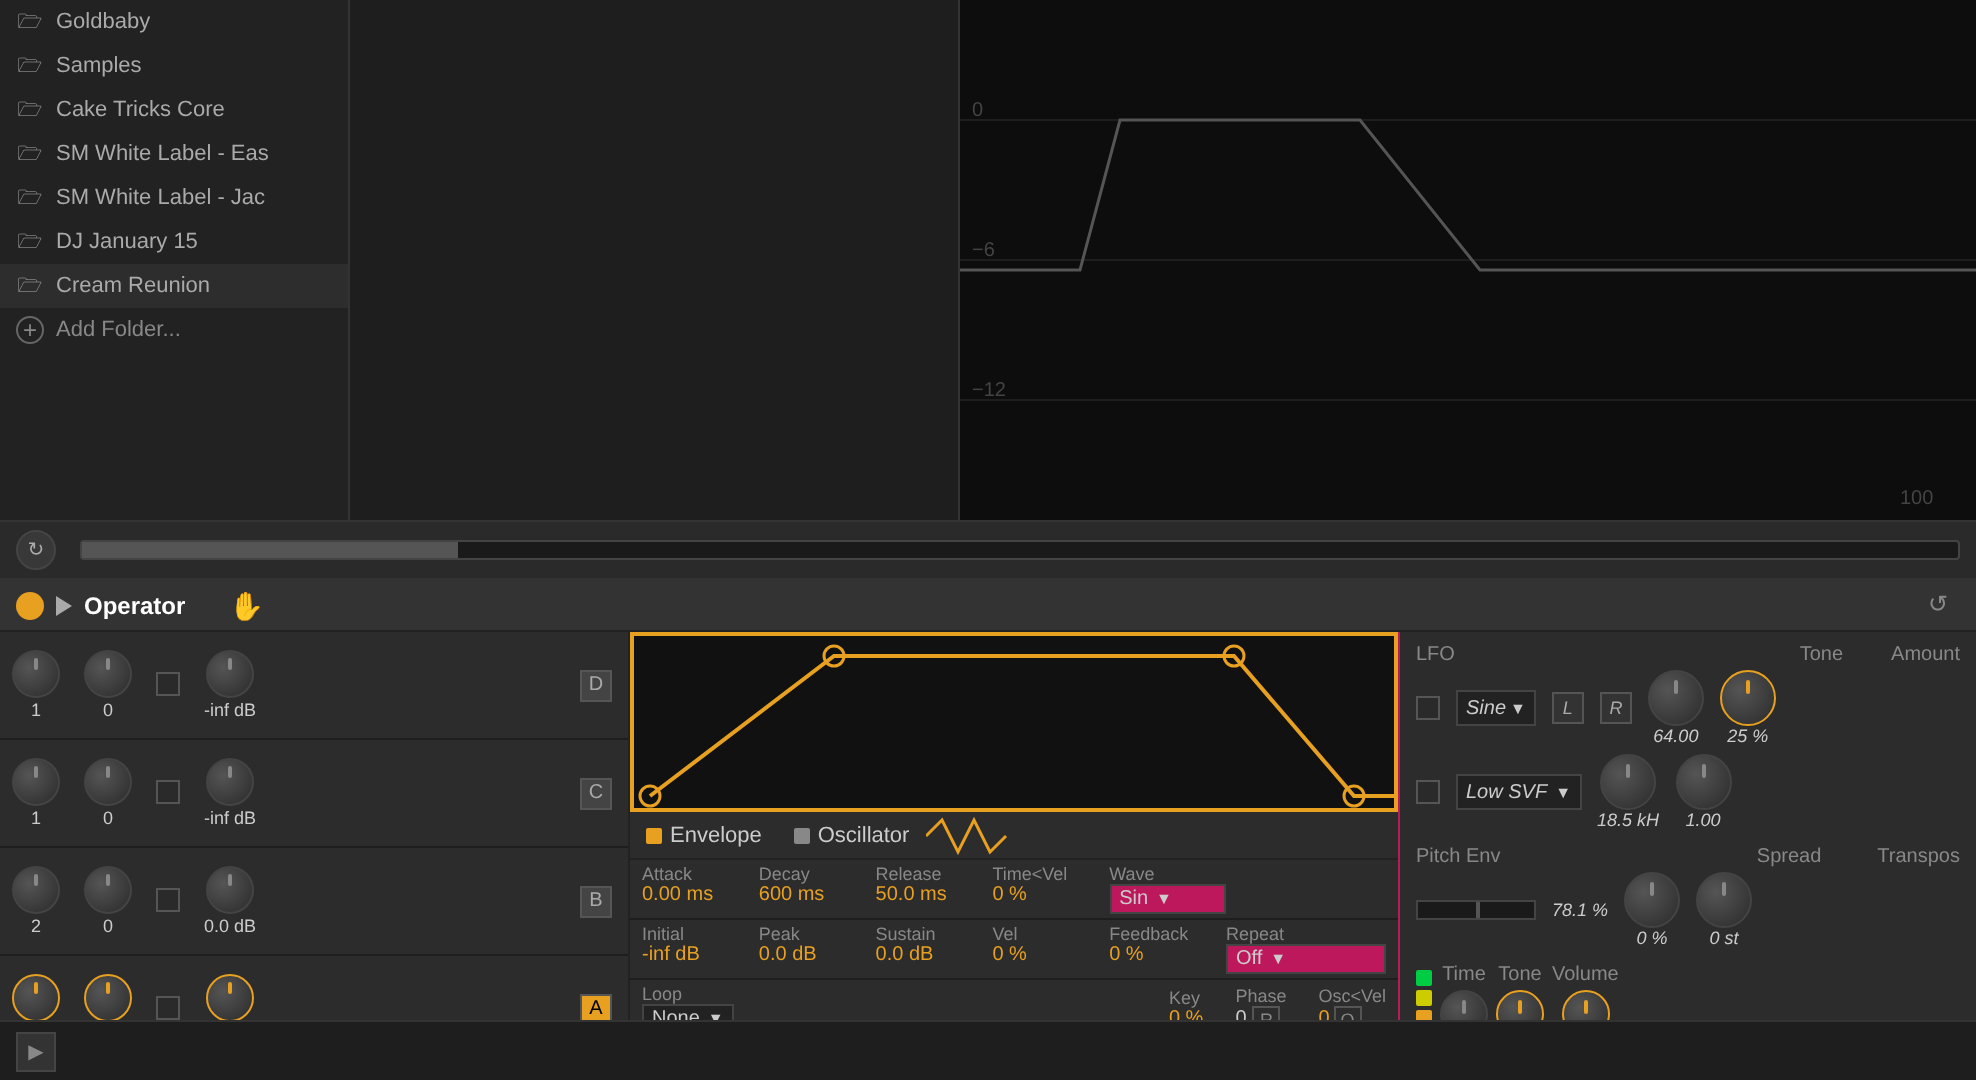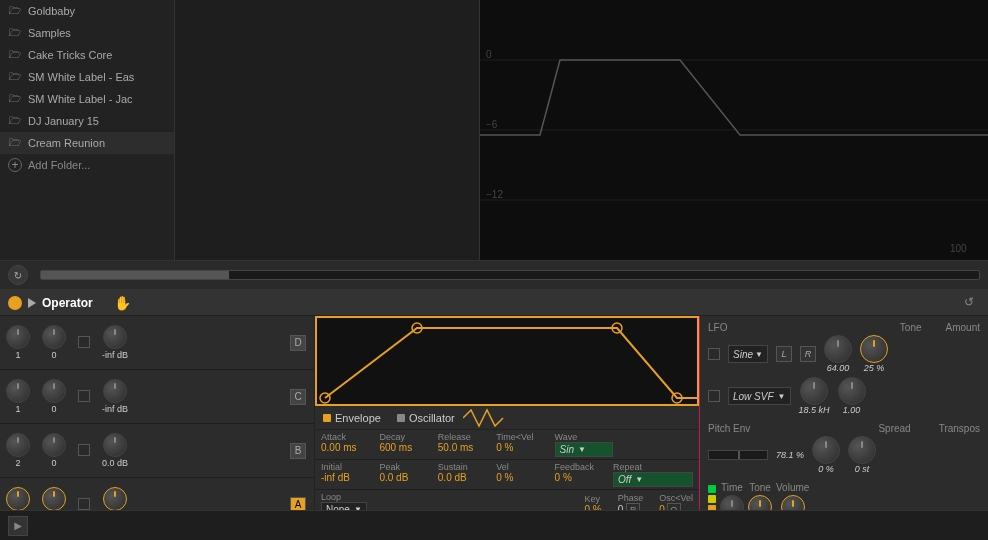--- a/index.html
+++ b/index.html
@@ -240,27 +240,26 @@
       font-size: 9px;
     }
     .param-val {
       color: #e8a020;
       font-size: 10px;
     }
     .param-val.white { color: #ccc; }
     .wave-select {
       display: flex;
       align-items: center;
-      background: #14532d;
+      background: #be185d;
       border: 1px solid #444;
       padding: 1px 4px;
       font-size: 10px;
       color: #ccc;
       cursor: pointer;
-      font-style: italic;
     }
     .loop-select {
       display: flex;
       align-items: center;
       background: #222;
       border: 1px solid #444;
       padding: 1px 4px;
       font-size: 10px;
       color: #ccc;
       cursor: pointer;

